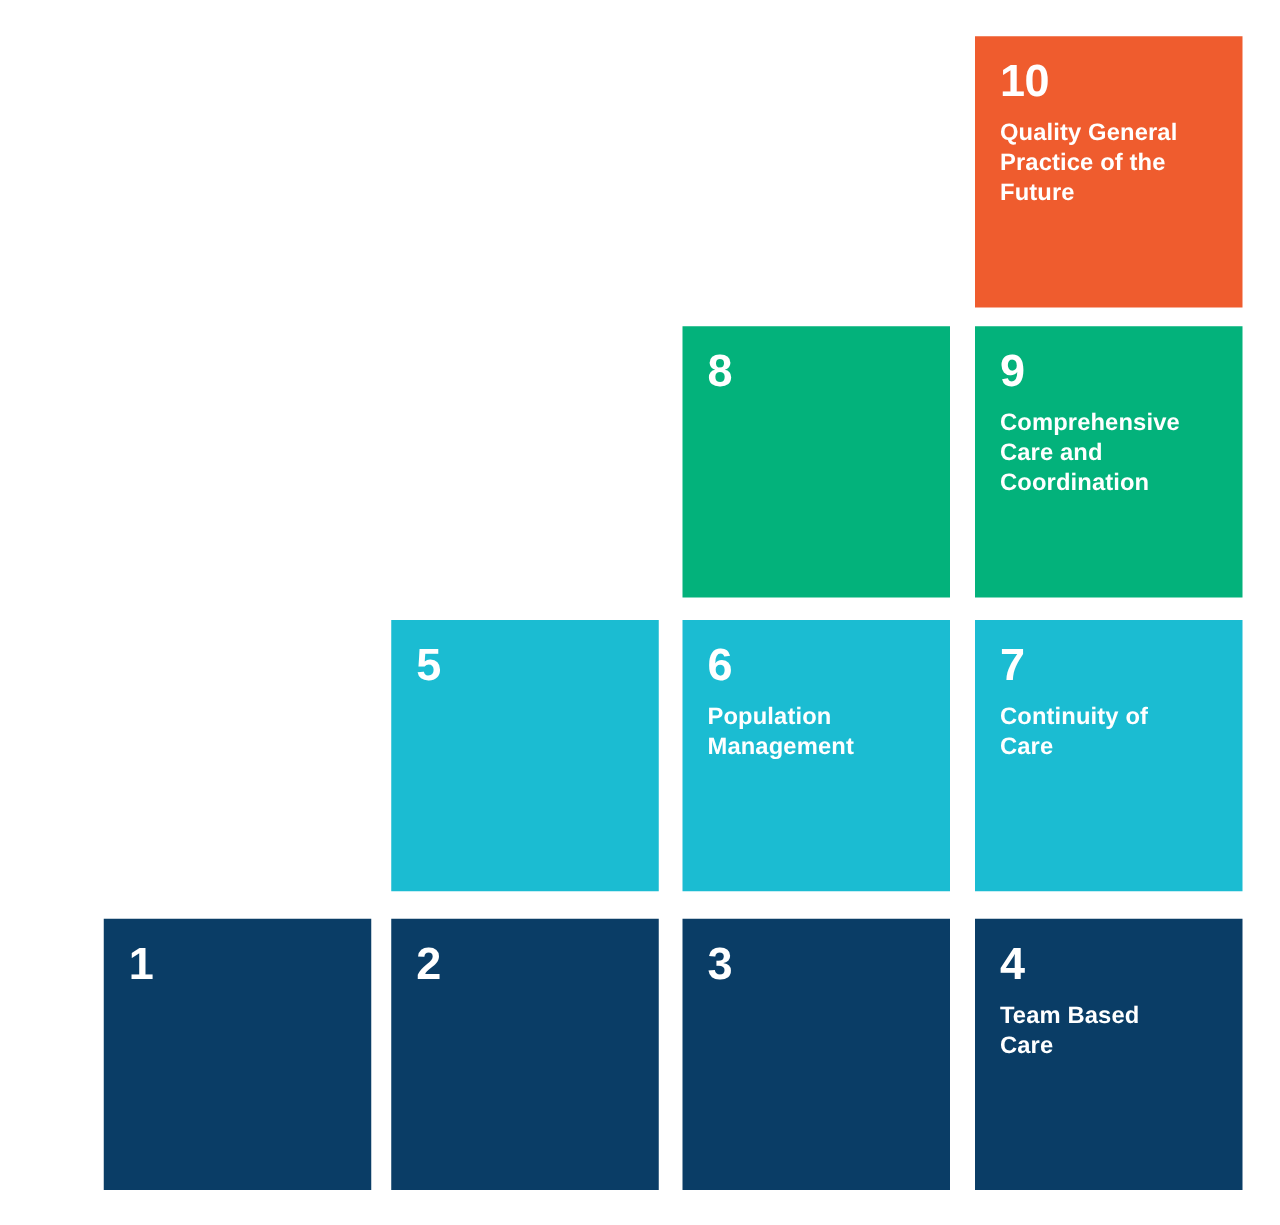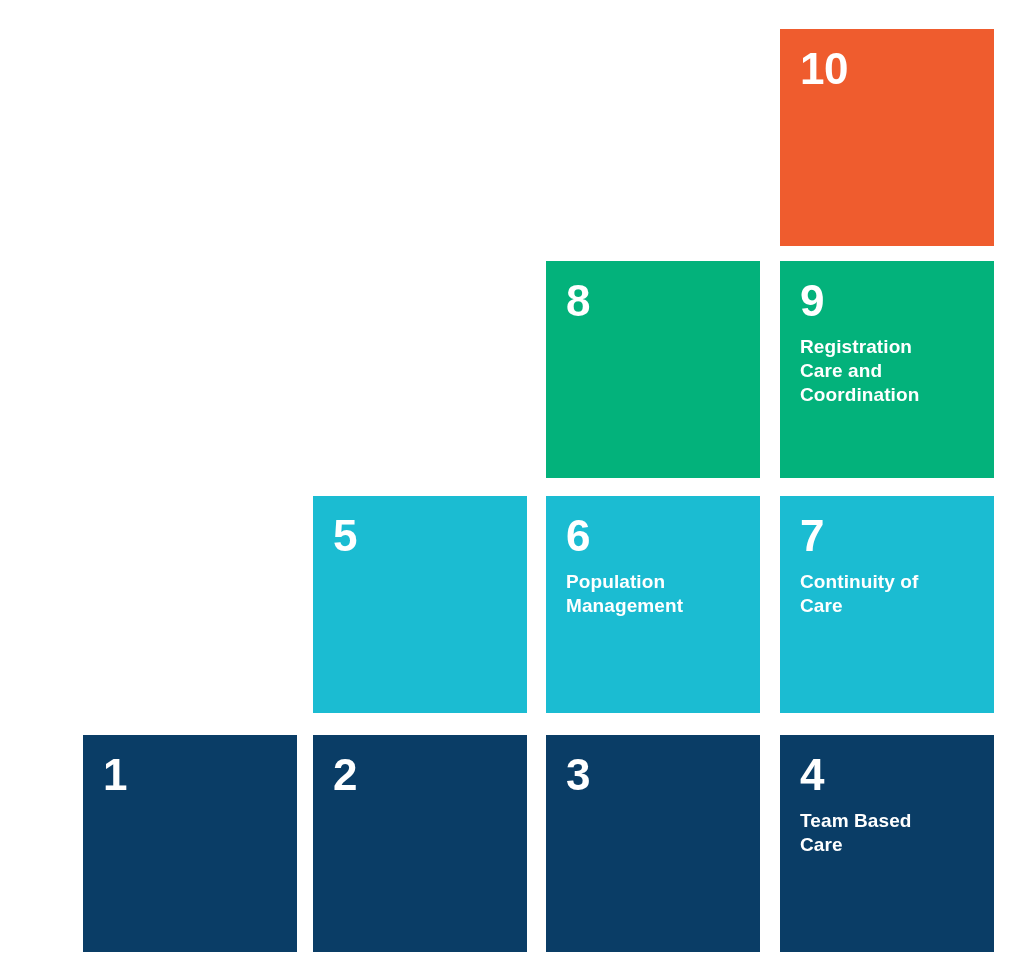--- a/index.html
+++ b/index.html
@@ -30,21 +30,21 @@
     width: 214px;
     height: 217px;
     box-sizing: border-box;
     padding: 18px 20px 0 20px;
     color: #ffffff;
     overflow: hidden;
   }
 
   .tile-number {
     display: block;
-    font-size: 44px;
+    font-size: 36px;
     font-weight: 700;
     line-height: 1.0;
     letter-spacing: -0.5px;
     margin: 0 0 12px 0;
     color: #ffffff;
   }
 
   .tile-label {
     display: block;
     font-size: 19px;
@@ -76,29 +76,32 @@
   
   .row-1 { height: 217px; }
 </style>
 </head>
 <body>
 
 <div id="diagram">
 
   <div class="tile tier-goal col-4 row-4">
     <span class="tile-number">10</span>
+    <span class="tile-label">Quality General
+Practice of the
+Future</span>
   </div>
 
   <div class="tile tier-advanced col-3 row-3">
     <span class="tile-number">8</span>
   </div>
 
   <div class="tile tier-advanced col-4 row-3">
     <span class="tile-number">9</span>
-    <span class="tile-label">Registration
+    <span class="tile-label">Comprehensive
 Care and
 Coordination</span>
   </div>
 
   <div class="tile tier-building col-2 row-2">
     <span class="tile-number">5</span>
   </div>
 
   <div class="tile tier-building col-3 row-2">
     <span class="tile-number">6</span>

